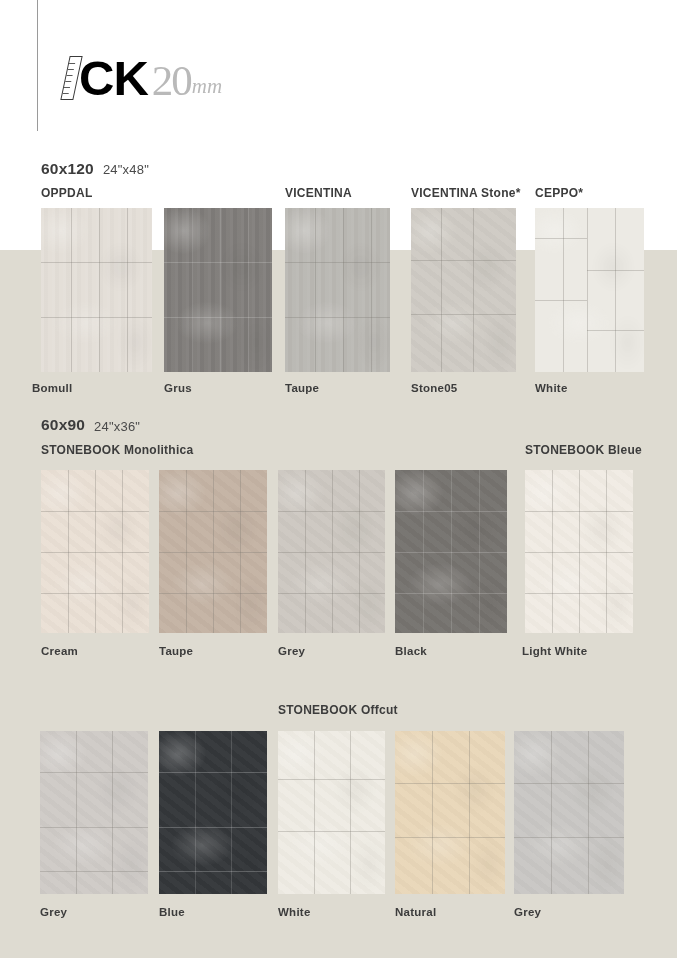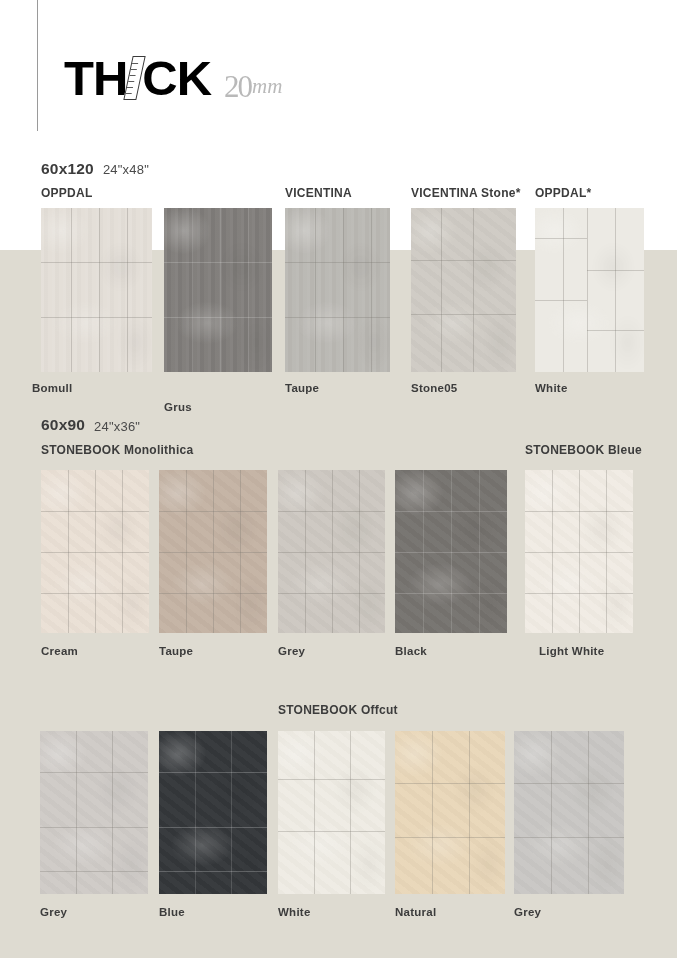--- a/index.html
+++ b/index.html
@@ -46,22 +46,22 @@
   .ruler-i i {
     position: absolute; left: 0; width: 6px; height: 1px; background: #5a5a5a;
   }
   .ruler-i i:nth-child(1){ top: 6px; }
   .ruler-i i:nth-child(2){ top: 12px; }
   .ruler-i i:nth-child(3){ top: 18px; }
   .ruler-i i:nth-child(4){ top: 24px; }
   .ruler-i i:nth-child(5){ top: 30px; }
   .ruler-i i:nth-child(6){ top: 36px; }
   .thick-20 {
-    font-size: 31px; color: #b9b9b9; line-height: 1;
-    font-family: "Liberation Serif", serif; margin-left: 13px; letter-spacing: -2px;
+    font-size: 43px; color: #b9b9b9; line-height: 1;
+    font-family: "Liberation Serif", serif; margin-left: 4px; letter-spacing: -2px;
   }
   .thick-mm {
     font-size: 21px; color: #b9b9b9; font-style: italic;
     font-family: "Liberation Serif", serif; margin-left: 1px; padding-bottom: 3px;
   }
   
   .size-head { position: absolute; display: flex; align-items: baseline; }
   .size-main { font-size: 15.5px; font-weight: bold; color: #3c3c3c; letter-spacing: 0.2px; }
   .size-alt  { font-size: 13px; color: #4a4a4a; margin-left: 9px; letter-spacing: 0.2px; }
   .series-label {
@@ -102,21 +102,20 @@
 </head>
 <body>
 
 <div id="page">
 
   <div id="bg-band"></div>
   <div id="left-rule"></div>
 
   <div id="header">
     <div class="thick-line">
-      <span class="thick-a">TH</span>
       <span class="ruler-i">
         <i></i>
           <i></i>
           <i></i>
           <i></i>
           <i></i>
           <i></i>
       </span>
       <span class="thick-b">CK</span>
       <span class="thick-20">20</span>
@@ -125,21 +124,21 @@
   </div>
 
   <div class="size-head" style="left:41px; top:160px;">
     <span class="size-main">60x120</span>
     <span class="size-alt">24"x48"</span>
   </div>
 
   <div class="series-label" style="left:41px; top:186px;">OPPDAL</div>
   <div class="series-label" style="left:285px; top:186px;">VICENTINA</div>
   <div class="series-label" style="left:411px; top:186px;">VICENTINA Stone*</div>
-  <div class="series-label" style="left:535px; top:186px;">OPPDAL*</div>
+  <div class="series-label" style="left:535px; top:186px;">CEPPO*</div>
 
   <div class="tile" style="left:41px; top:208px; width:111px; height:164px; background:#e3ded7;">
     <div class="noise"></div>
       <div class="streak"></div>
     <div class="grid">
       <div class="gl hz" style="top:54px;"></div>
       <div class="gl hz" style="top:109px;"></div>
       <div class="gl vt" style="left:30px;"></div>
       <div class="gl vt" style="left:58px;"></div>
       <div class="gl vt" style="left:86px;"></div>
@@ -184,21 +183,21 @@
       <div class="gl hz" style="top:62px; left:52px;"></div>
       <div class="gl hz" style="top:92px; left:0; width:52px; right:auto;"></div>
       <div class="gl hz" style="top:122px; left:52px;"></div>
       <div class="gl vt" style="left:28px;"></div>
       <div class="gl vt" style="left:52px;"></div>
       <div class="gl vt" style="left:80px;"></div>
     </div>
   </div>
 
   <div class="swatch-name" style="left:32px; top:382px;">Bomull</div>
-  <div class="swatch-name" style="left:164px; top:401px;">Grus</div>
+  <div class="swatch-name" style="left:164px; top:382px;">Grus</div>
   <div class="swatch-name" style="left:285px; top:382px;">Taupe</div>
   <div class="swatch-name" style="left:411px; top:382px;">Stone05</div>
   <div class="swatch-name" style="left:535px; top:382px;">White</div>
 
   <div class="size-head" style="left:41px; top:416px;align-items:flex-end;">
     <span class="size-main">60x90</span>
     <span class="size-alt">24"x36"</span>
   </div>
 
   <div class="series-label" style="left:41px; top:443px;">STONEBOOK Monolithica</div>
@@ -262,21 +261,21 @@
       <div class="gl vt" style="left:27px;"></div>
       <div class="gl vt" style="left:54px;"></div>
       <div class="gl vt" style="left:81px;"></div>
     </div>
   </div>
 
   <div class="swatch-name" style="left:41px; top:645px;">Cream</div>
   <div class="swatch-name" style="left:159px; top:645px;">Taupe</div>
   <div class="swatch-name" style="left:278px; top:645px;">Grey</div>
   <div class="swatch-name" style="left:395px; top:645px;">Black</div>
-  <div class="swatch-name" style="left:539px; top:645px;">Light White</div>
+  <div class="swatch-name" style="left:522px; top:645px;">Light White</div>
 
   <div class="series-label" style="left:278px; top:703px;">STONEBOOK Offcut</div>
 
   <div class="tile" style="left:40px; top:731px; width:108px; height:163px; background:#cfcbc7;">
     <div class="noise"></div>
       <div class="mottle"></div>
     <div class="grid">
       <div class="gl hz" style="top:41px;"></div>
       <div class="gl hz" style="top:96px;"></div>
       <div class="gl hz" style="top:140px;"></div>

